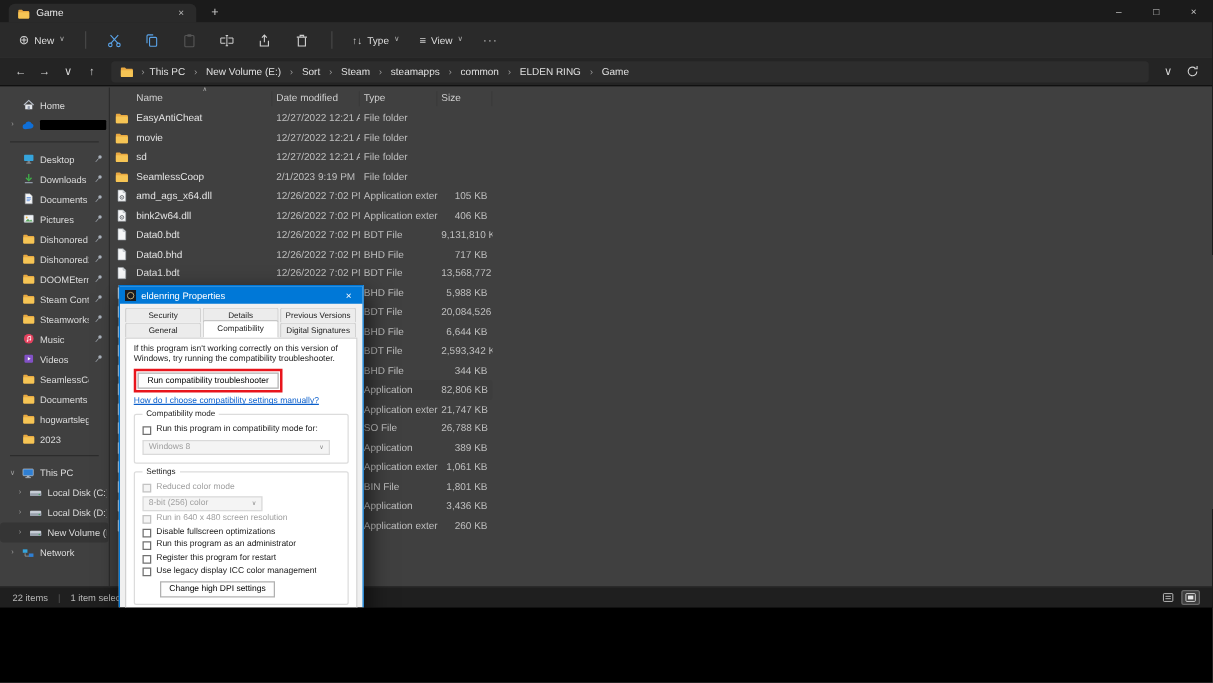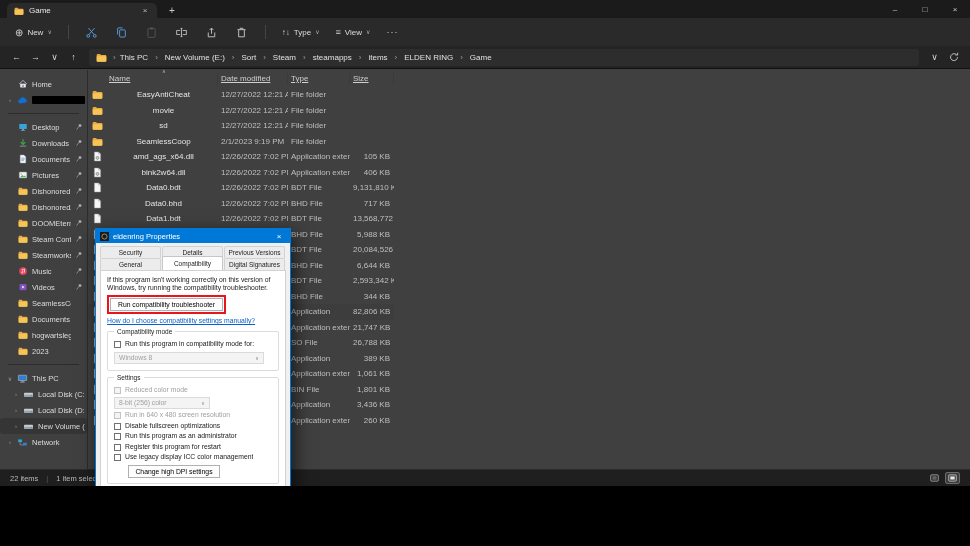--- a/index.html
+++ b/index.html
@@ -55,26 +55,26 @@
   .sb-pin{flex:none;width:8px;height:8px;visibility:hidden;margin-right:2px;}
   .show-pin .sb-pin{visibility:visible;}
   .sb-sep{height:1px;background:#2c2c2c;margin:5px 8px 5px 8px;}
   .redacted-bar{width:56px;height:8px;background:#000;border-radius:1px;}
   .sic{flex:none;}
 
   
   .filelist{flex:1;position:relative;font-size:8px;padding-top:0;}
   .cols{display:grid;grid-template-columns:18px 112px 70px 62px 44px;height:17px;align-items:center;color:#cfcfcf;}
   .cols .hc{height:12px;display:flex;align-items:center;padding-left:3px;position:relative;}
-  .cols .hc.bord{border-right:1px solid #3a3a3a;text-decoration:underline;}
+  .cols .hc.bord{border-right:1px solid #3a3a3a;}
   .sort-caret{position:absolute;top:-5px;left:56px;font-size:5px;color:#b5b5b5;}
   .frow{display:grid;grid-template-columns:18px 112px 70px 62px 44px;height:15.5px;align-items:center;width:306px;}
   .frow.selected{background:var(--selection-gray);border-radius:2px;}
   .fcell{white-space:nowrap;overflow:hidden;padding-left:3px;color:#bfbfbf;}
-  .fcell.fname{color:#e3e3e3;text-align:center;}
+  .fcell.fname{color:#e3e3e3;}
   .fcell.fsize{text-align:right;padding-right:4px;}
   .fic-wrap{display:flex;align-items:center;justify-content:flex-end;padding-right:3px;}
 
   
   .statusbar{position:absolute;left:0;right:0;bottom:0;height:17px;background:#1f1f1f;border-top:1px solid #2c2c2c;
              display:flex;align-items:center;gap:8px;padding:0 10px;font-size:7.5px;color:#b9b9b9;}
   .st-div{color:#5a5a5a;}
   .views{margin-left:auto;display:flex;gap:3px;}
   .view-btn{width:15px;height:12px;display:flex;align-items:center;justify-content:center;border-radius:2px;border:1px solid transparent;}
   .view-btn.active{background:#3c3c3c;border-color:#6a6a6a;}
@@ -348,21 +348,21 @@
           <span class="crumb">
             <span>Sort</span>
           </span>
           <span class="crumb">
             <span>Steam</span>
           </span>
           <span class="crumb">
             <span>steamapps</span>
           </span>
           <span class="crumb">
-            <span>items</span>
+            <span>common</span>
           </span>
           <span class="crumb">
             <span>ELDEN RING</span>
           </span>
           <span class="crumb">
             <span>Game</span>
           </span>
         </div>
     </div>
     <span class="nav-btn chev">∨</span>

